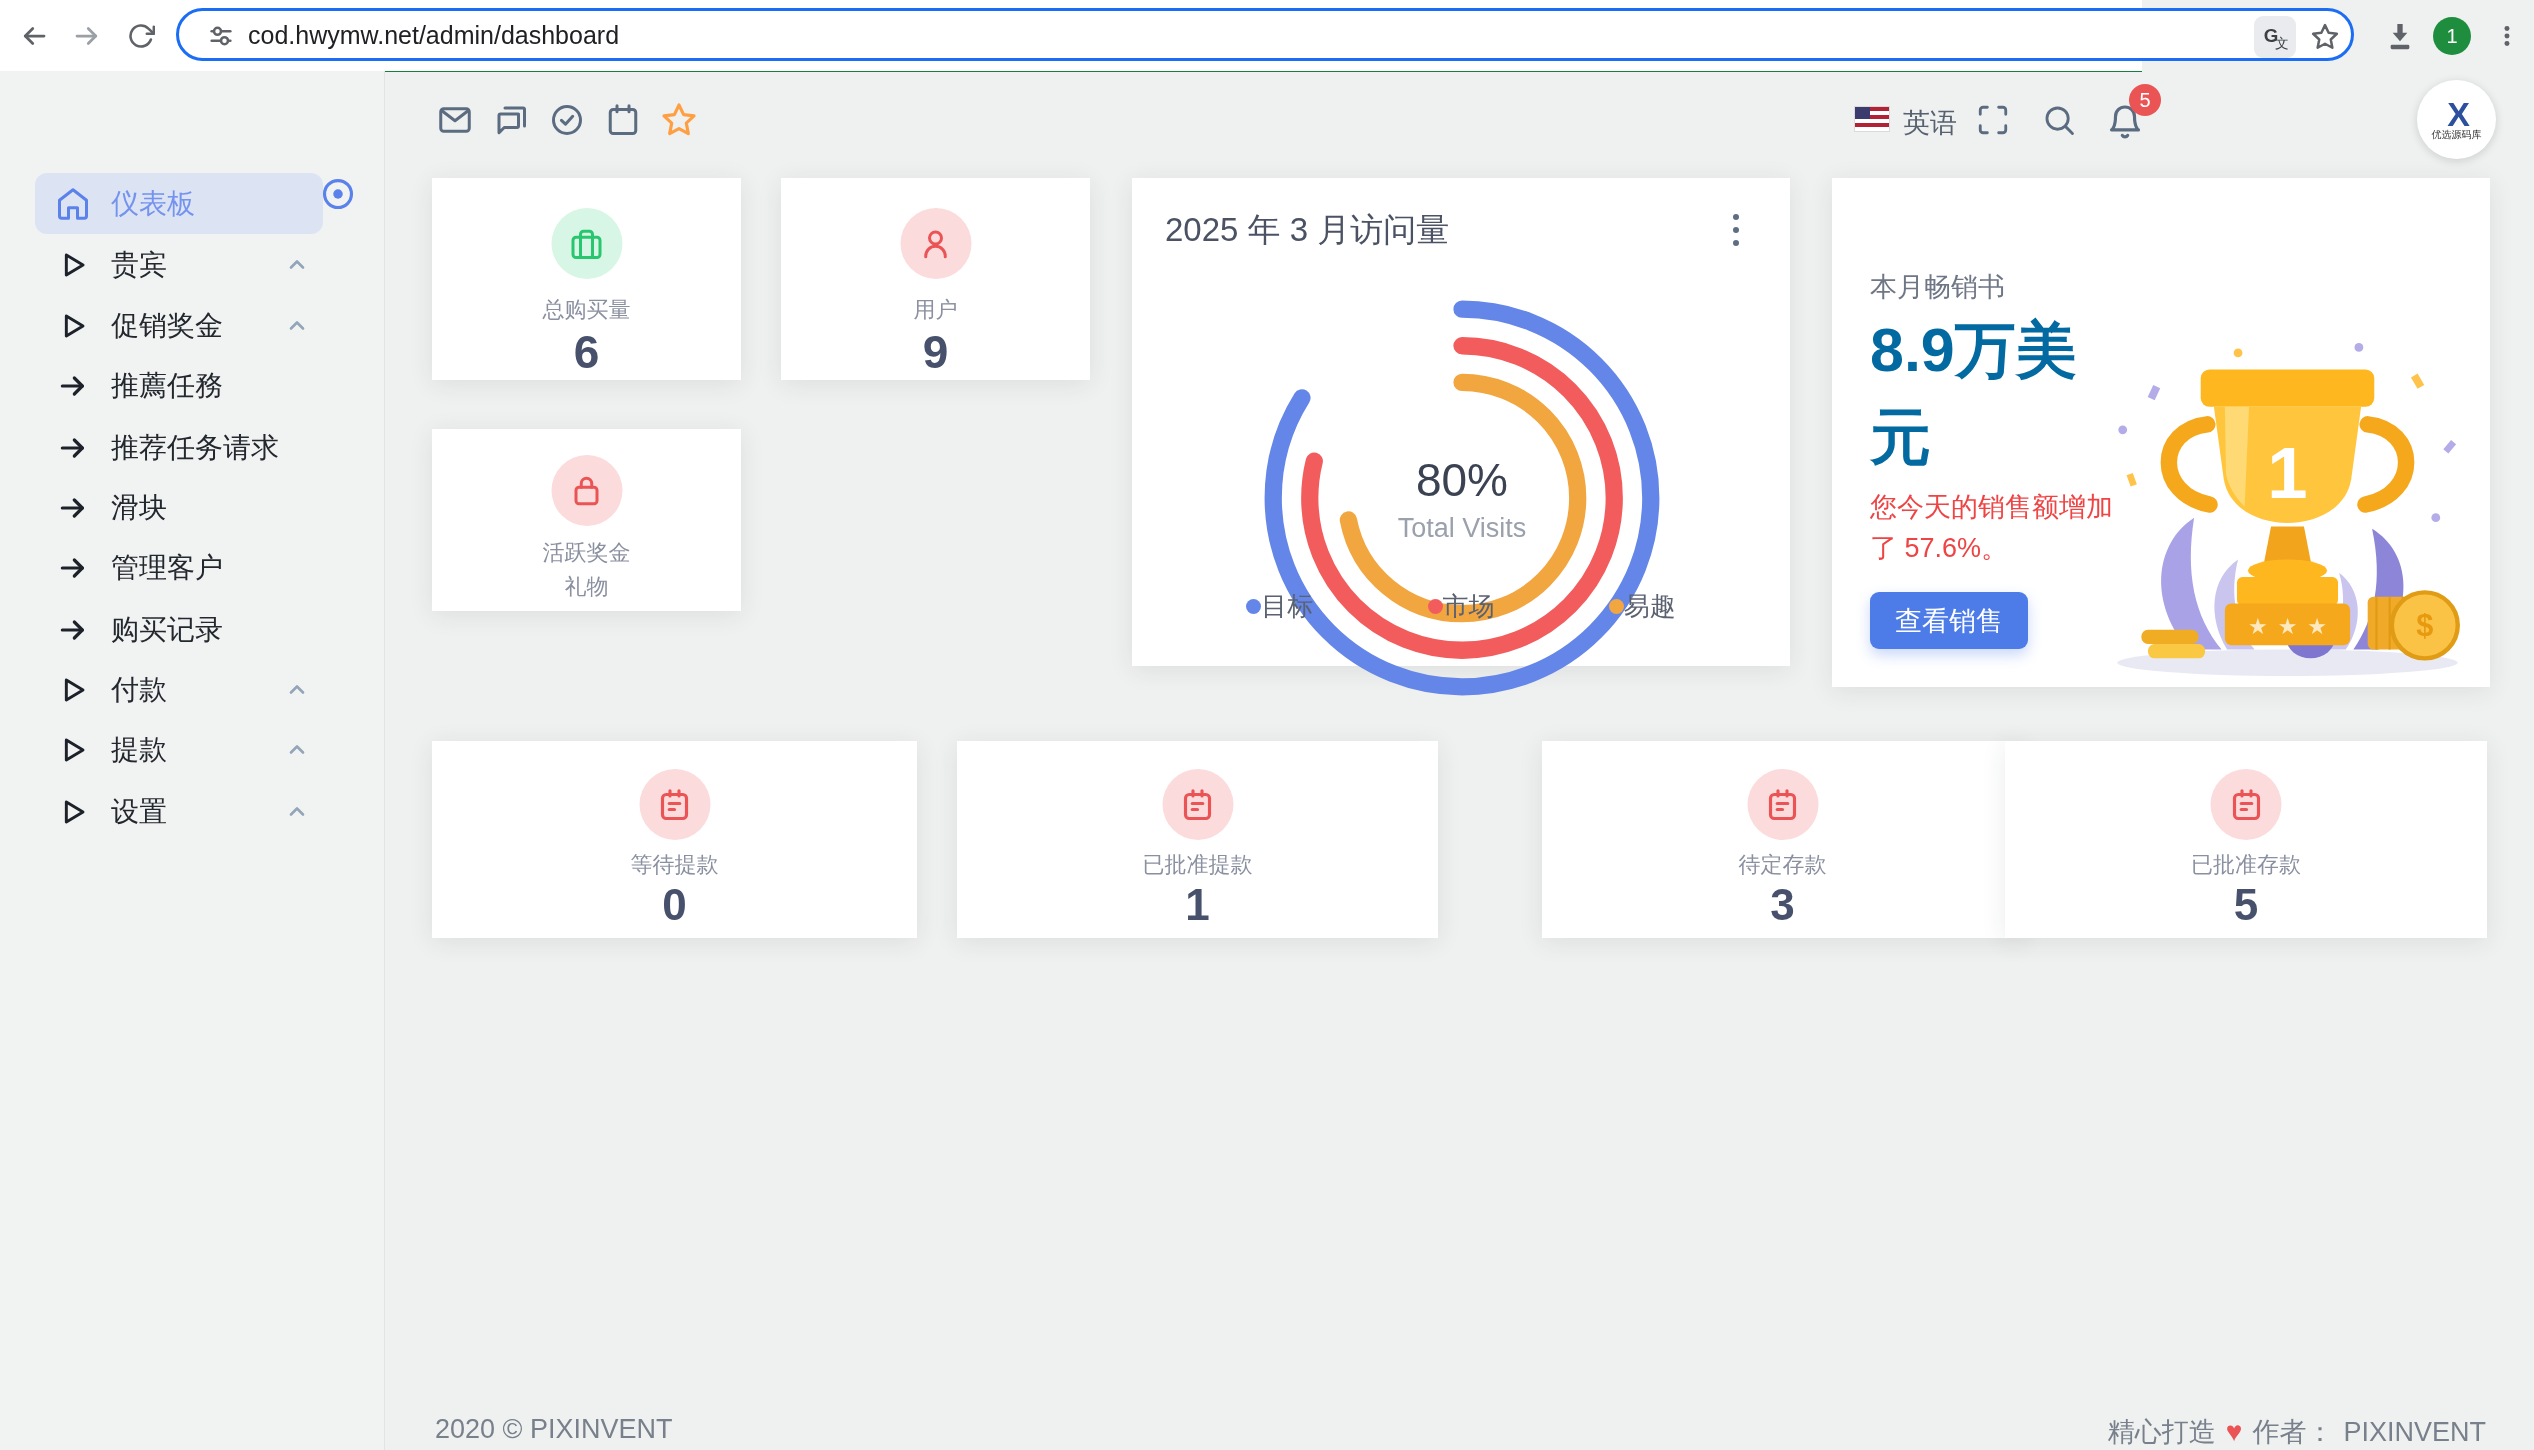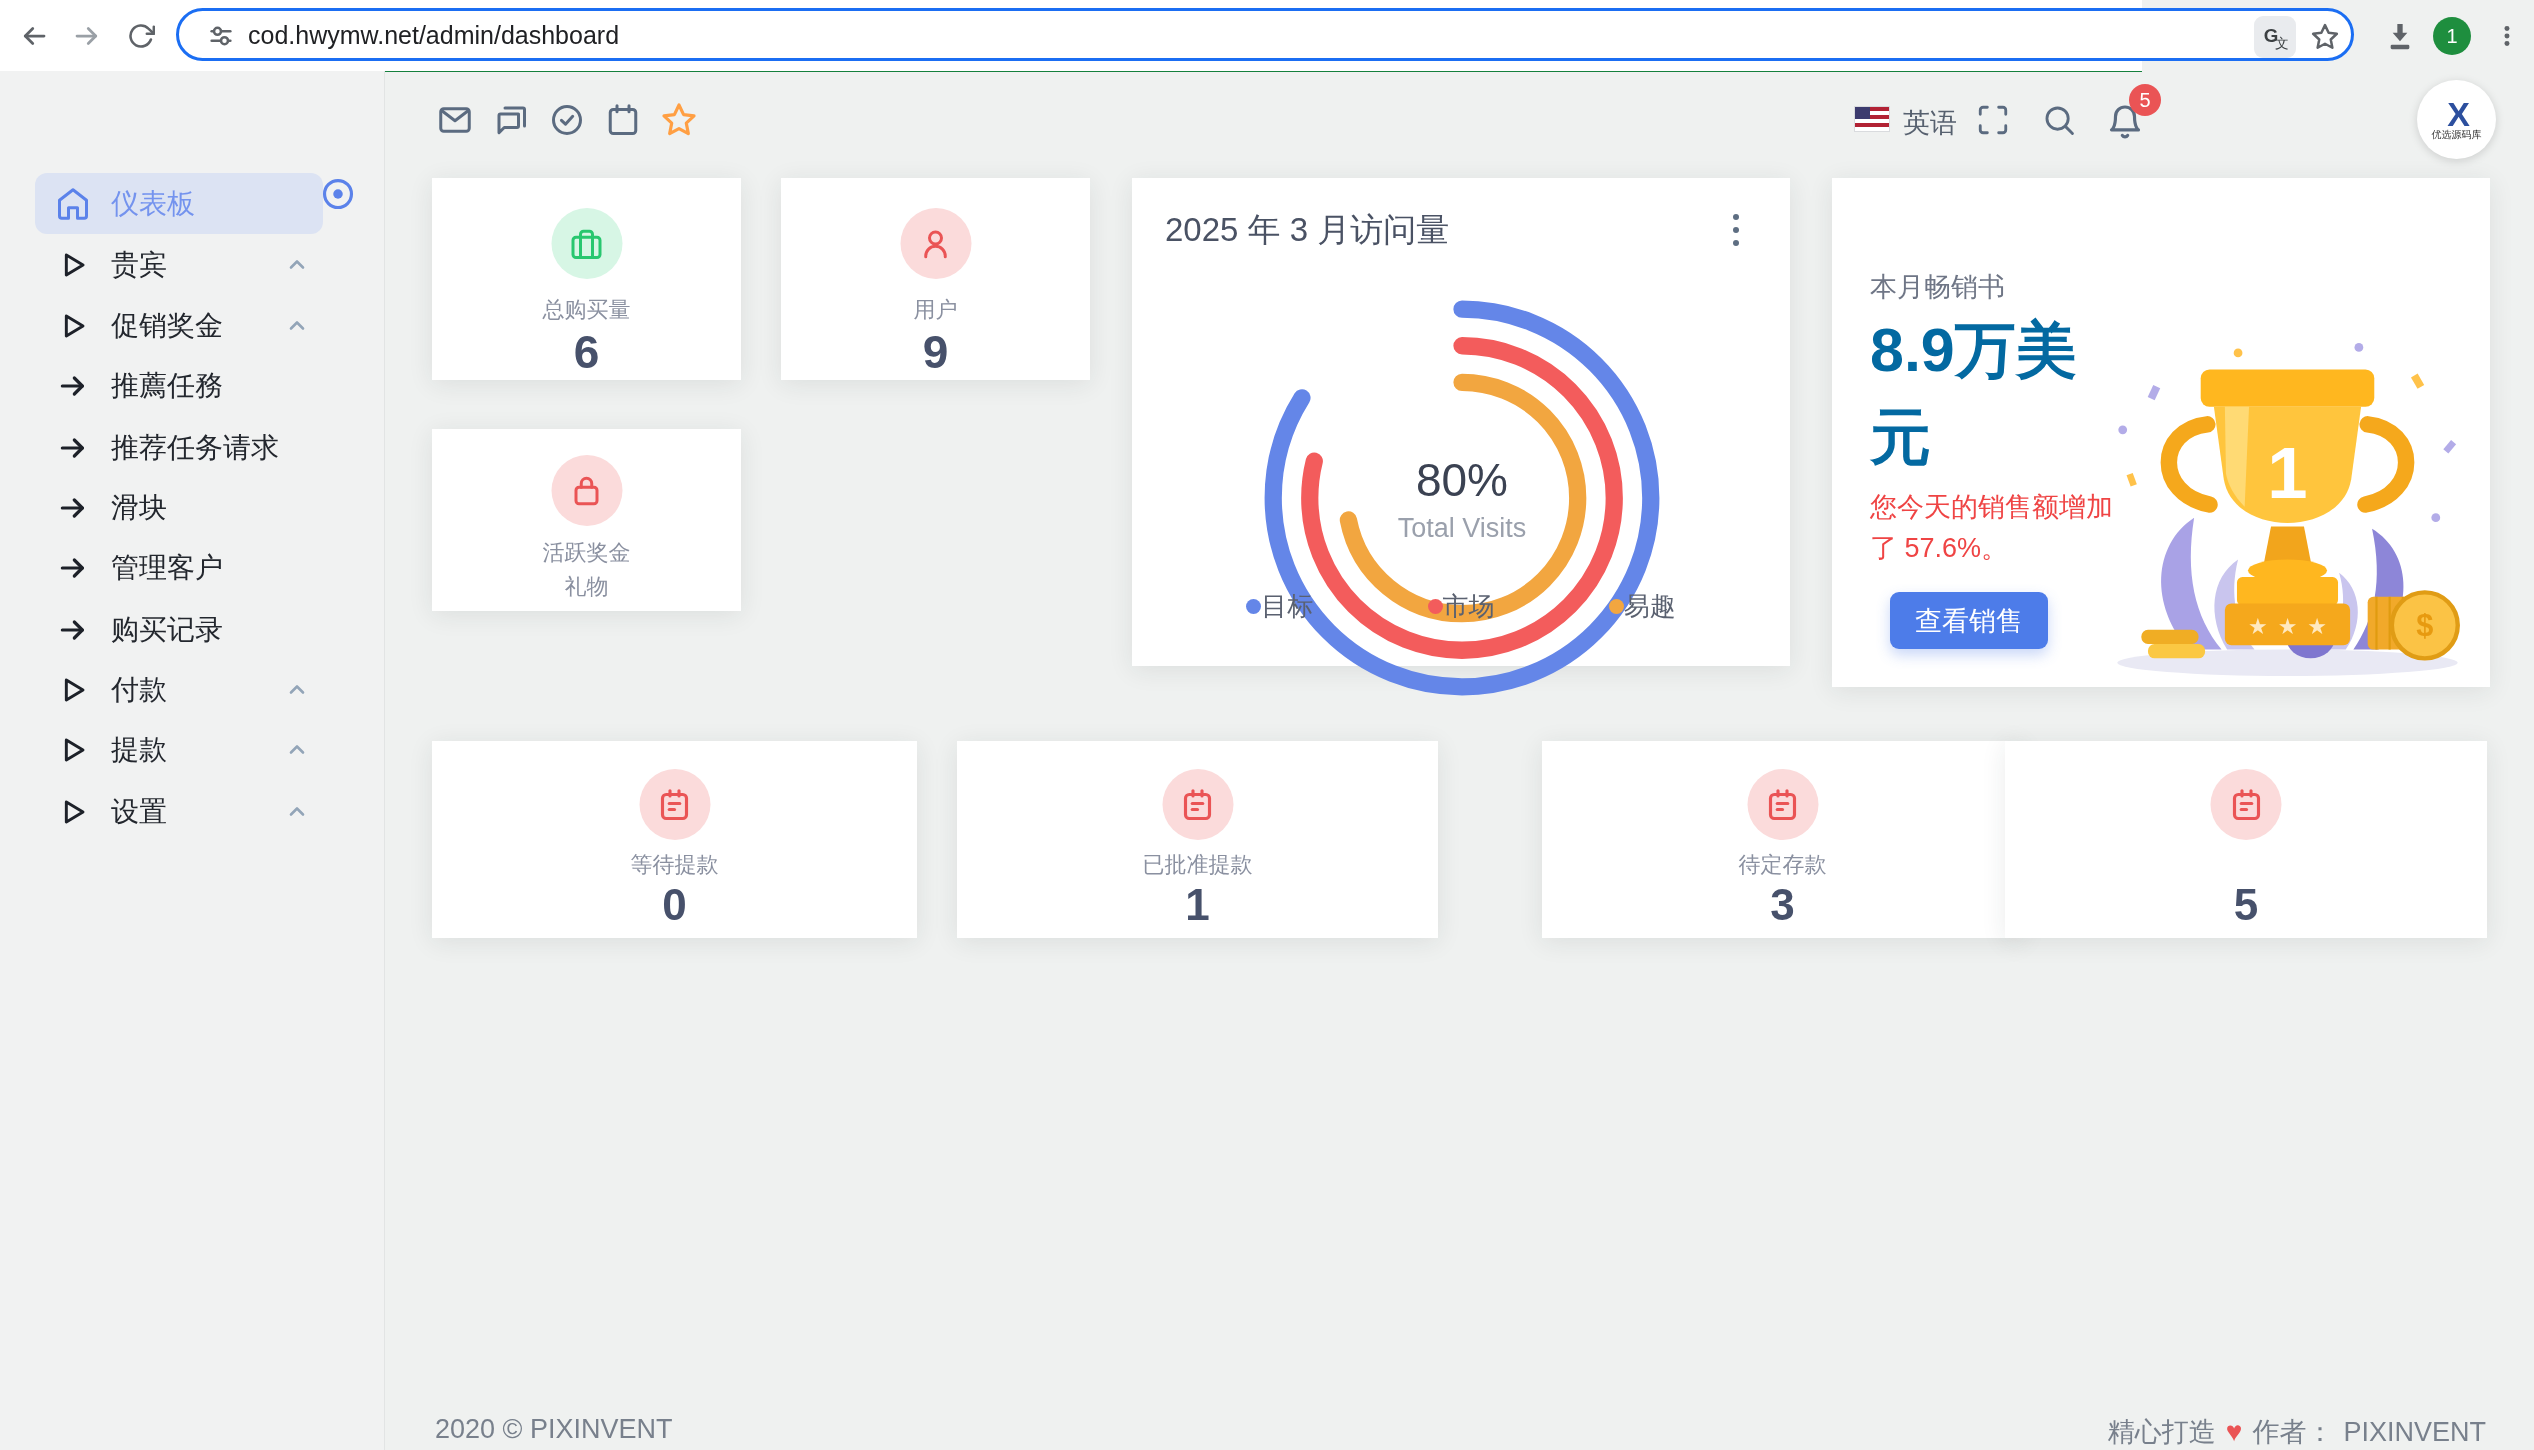--- a/index.html
+++ b/index.html
@@ -50,21 +50,21 @@
   .donut-center{position:absolute;left:0;top:0;width:100%;height:100%;display:flex;flex-direction:column;align-items:center;justify-content:center;text-align:center;}
   .donut-center .pct{font-size:46px;color:#3b4252;}
   .donut-center .sub{font-size:27px;color:#9aa0ac;margin-top:6px;}
   .legend{position:absolute;left:0;bottom:42px;width:100%;display:flex;justify-content:space-evenly;}
   .legend-item{display:flex;align-items:center;gap:0;font-size:26px;color:#5a6170;}
   .legend-item .dot{width:15px;height:15px;border-radius:50%;}
 
   .sales-label{position:absolute;left:38px;top:91px;font-size:27px;color:#6f7686;}
   .sales-amount{position:absolute;left:38px;top:129px;width:255px;font-size:61px;font-weight:600;color:#0369a1;line-height:1.42;}
   .sales-desc{position:absolute;left:38px;top:309px;width:259px;font-size:27px;color:#ef4444;line-height:1.5;}
-  .sales-btn{position:absolute;left:38px;top:414px;width:158px;height:57px;border-radius:9px;background:#4d7ce9;color:#fff;font-size:27px;display:flex;align-items:center;justify-content:center;box-shadow:0 6px 14px rgba(77,124,233,.30);cursor:pointer;margin-left:20px;}
+  .sales-btn{position:absolute;left:38px;top:414px;width:158px;height:57px;border-radius:9px;background:#4d7ce9;color:#fff;font-size:27px;display:flex;align-items:center;justify-content:center;box-shadow:0 6px 14px rgba(77,124,233,.30);cursor:pointer;}
   .trophy{position:absolute;right:10px;bottom:6px;}
 
   .footer-left{position:absolute;left:435px;top:1414px;font-size:27px;color:#78808c;}
   .footer-right{position:absolute;right:48px;top:1414px;font-size:27px;color:#78808c;display:flex;align-items:center;gap:10px;}
   .heart{color:#ea5455;font-size:28px;}
 </style>
 </head>
 <body>
 
 <div class="page">
@@ -490,20 +490,21 @@
   <div class="card" style="left:2005px;top:741px;width:482px;height:197px">
     <div class="stat-circle red-bg" style="top:28px">
       <svg width="36" height="36" viewBox="0 0 24 24" fill="none" stroke="#ea5455" stroke-width="2.1" stroke-linecap="round" stroke-linejoin="round">
           <rect x="4" y="5" width="16" height="16" rx="2.5"></rect>
           <line x1="9" y1="2.5" x2="9" y2="6"></line>
           <line x1="15" y1="2.5" x2="15" y2="6"></line>
           <line x1="8.5" y1="11" x2="15.5" y2="11"></line>
           <line x1="8.5" y1="15" x2="12" y2="15"></line>
         </svg>
     </div>
+    <div class="stat-label" style="top:107px">已批准存款</div>
     <div class="stat-value" style="top:139px;font-size:44px">5</div>
   </div>
 
   <div class="footer-left">2020 © PIXINVENT</div>
   <div class="footer-right">
     <span>精心打造</span>
     <span class="heart">♥</span>
     <span>作者：</span>
     <span>PIXINVENT</span>
   </div>

